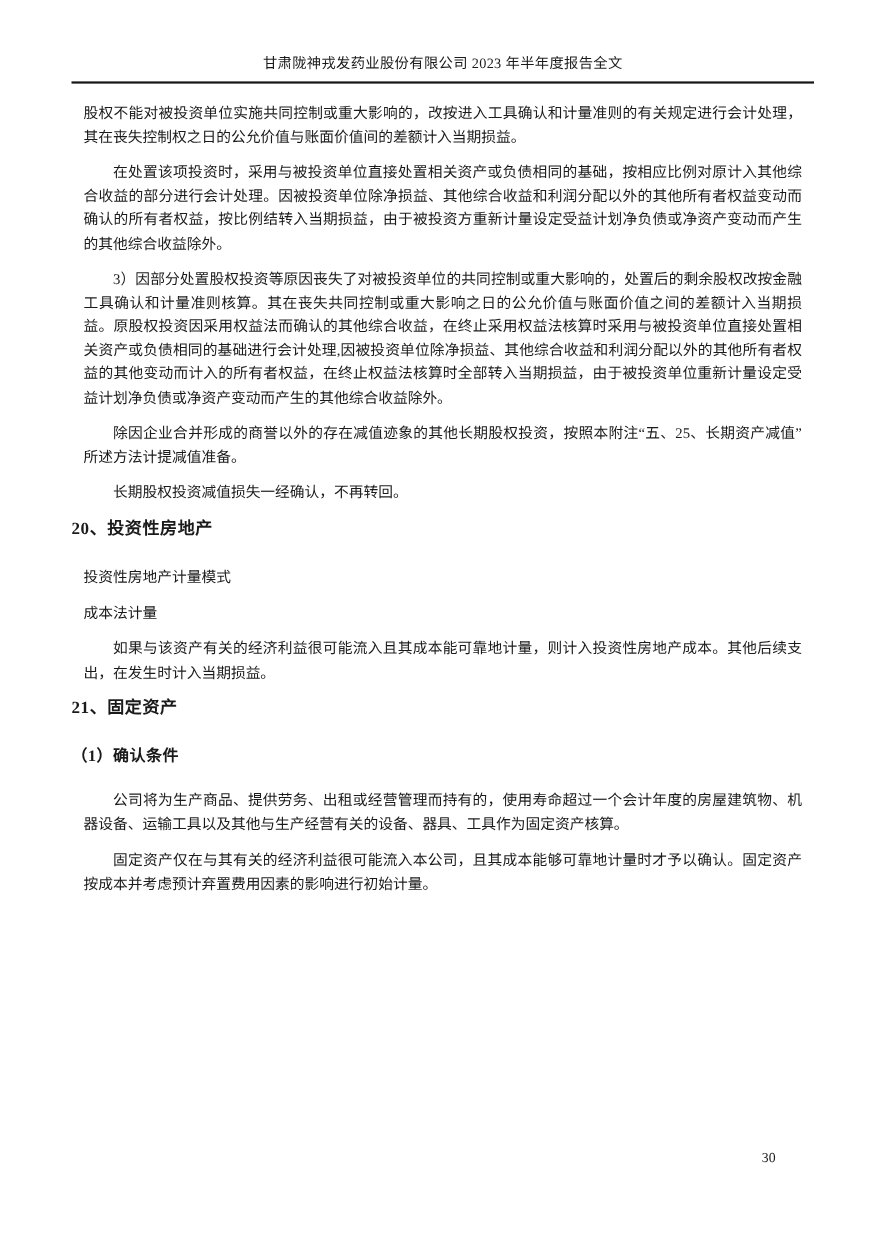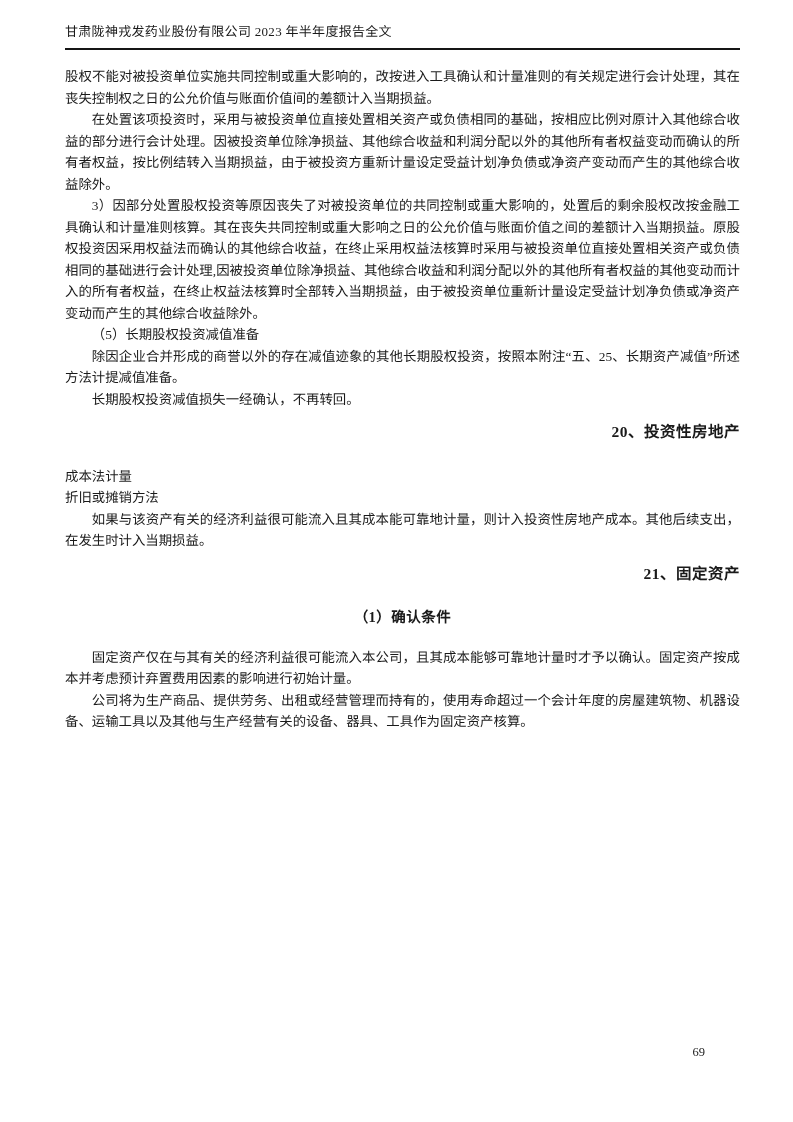--- a/index.html
+++ b/index.html
@@ -17,60 +17,60 @@
     font-family: "Liberation Serif", "DejaVu Serif", serif;
     color: #1a1a1a;
   }
   .content {
     position: absolute;
     left: 65px;
     right: 53px;
     top: 0;
   }
   .header {
-    padding-top: 24px;
-    text-align: left;
+    padding-top: 50px;
+    text-align: center;
     font-size: 13px;
     line-height: 16px;
     letter-spacing: 0.3px;
   }
   .header-rule {
     margin-top: 8px;
     border: none;
     border-top: 2px solid #151515;
     height: 0;
   }
   .doc-body {
     margin-top: 16px;
     font-size: 13.4px;
     line-height: 21.5px;
     text-align: justify;
     text-justify: inter-ideograph;
   }
   .doc-body p {
-    margin: 0;
+    margin: 11px;
     text-align-last: left;
     font-family: Liberation Serif, serif;
   }
   .doc-body p.indent {
     text-indent: 2em;
   }
   .doc-body h2 {
     font-size: 15.5px;
     font-weight: bold;
     margin: 11px 0 23px 0;
     letter-spacing: 0.5px;
-    text-align: right;
+    text-align: left;
   }
   .doc-body h3 {
     font-size: 14.5px;
     font-weight: bold;
     margin: 14px 0 18px 0;
     letter-spacing: 0.5px;
-    text-align: center;
+    text-align: left;
   }
   .footer-page-number {
     position: absolute;
     right: 88px;
     bottom: 62px;
     font-size: 12.5px;
   }
 </style>
 </head>
 <body>
@@ -78,27 +78,26 @@
 <div class="page">
   <div class="content">
     <div class="header">
       <span>甘肃陇神戎发药业股份有限公司 2023 年半年度报告全文</span>
     </div>
     <div class="header-rule"></div>
     <div class="doc-body">
         <p>股权不能对被投资单位实施共同控制或重大影响的，改按进入工具确认和计量准则的有关规定进行会计处理，其在丧失控制权之日的公允价值与账面价值间的差额计入当期损益。</p>
         <p class="indent">在处置该项投资时，采用与被投资单位直接处置相关资产或负债相同的基础，按相应比例对原计入其他综合收益的部分进行会计处理。因被投资单位除净损益、其他综合收益和利润分配以外的其他所有者权益变动而确认的所有者权益，按比例结转入当期损益，由于被投资方重新计量设定受益计划净负债或净资产变动而产生的其他综合收益除外。</p>
         <p class="indent">3）因部分处置股权投资等原因丧失了对被投资单位的共同控制或重大影响的，处置后的剩余股权改按金融工具确认和计量准则核算。其在丧失共同控制或重大影响之日的公允价值与账面价值之间的差额计入当期损益。原股权投资因采用权益法而确认的其他综合收益，在终止采用权益法核算时采用与被投资单位直接处置相关资产或负债相同的基础进行会计处理,因被投资单位除净损益、其他综合收益和利润分配以外的其他所有者权益的其他变动而计入的所有者权益，在终止权益法核算时全部转入当期损益，由于被投资单位重新计量设定受益计划净负债或净资产变动而产生的其他综合收益除外。</p>
-        <p class="indent">（5）长期股权投资减值准备</p>
         <p class="indent">除因企业合并形成的商誉以外的存在减值迹象的其他长期股权投资，按照本附注“五、25、长期资产减值”所述方法计提减值准备。</p>
         <p class="indent">长期股权投资减值损失一经确认，不再转回。</p>
         <h2>20、投资性房地产</h2>
+        <p>投资性房地产计量模式</p>
         <p>成本法计量</p>
-        <p>折旧或摊销方法</p>
         <p class="indent">如果与该资产有关的经济利益很可能流入且其成本能可靠地计量，则计入投资性房地产成本。其他后续支出，在发生时计入当期损益。</p>
         <h2>21、固定资产</h2>
         <h3>（1）确认条件</h3>
+        <p class="indent">公司将为生产商品、提供劳务、出租或经营管理而持有的，使用寿命超过一个会计年度的房屋建筑物、机器设备、运输工具以及其他与生产经营有关的设备、器具、工具作为固定资产核算。</p>
         <p class="indent">固定资产仅在与其有关的经济利益很可能流入本公司，且其成本能够可靠地计量时才予以确认。固定资产按成本并考虑预计弃置费用因素的影响进行初始计量。</p>
-        <p class="indent">公司将为生产商品、提供劳务、出租或经营管理而持有的，使用寿命超过一个会计年度的房屋建筑物、机器设备、运输工具以及其他与生产经营有关的设备、器具、工具作为固定资产核算。</p>
       </div>
   </div>
-  <div class="footer-page-number">69</div>
+  <div class="footer-page-number">30</div>
 </div>
 
 </body></html>

